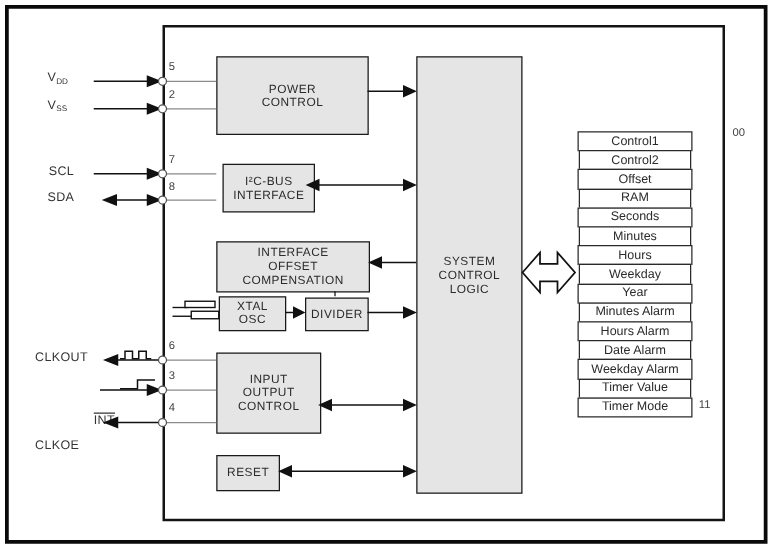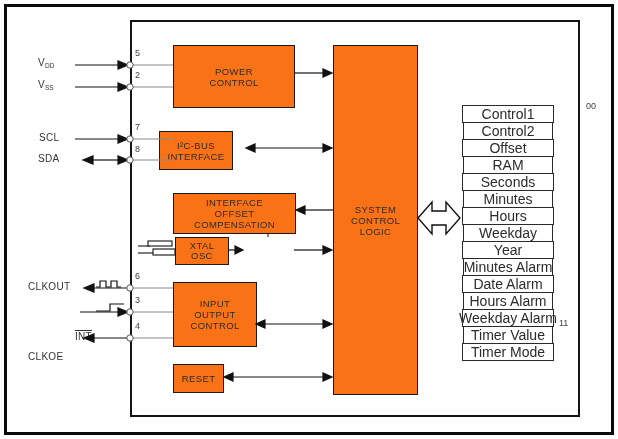--- a/index.html
+++ b/index.html
@@ -9,39 +9,39 @@
   }
   .outer-frame{
     position:absolute;left:4px;top:4px;width:604px;height:425px;
     border:3px solid #0a0a0a;
   }
   .chip{
     position:absolute;left:130px;top:20px;width:446px;height:393px;
     border:2px solid #141414;background:transparent;
   }
   .block{
-    position:absolute;border:1.6px solid #1a1a1a;background:#f97316;
+    position:absolute;border:1.6px solid #1a1a1a;background:#e5e5e5;
     display:flex;flex-direction:column;align-items:center;justify-content:center;
     font-size:9.5px;letter-spacing:.4px;color:#2b2b2b;line-height:11px;text-align:center;
   }
   .pin-label{
     position:absolute;font-size:10px;color:#333;letter-spacing:.3px;white-space:nowrap;
   }
   .pin-label .sub{font-size:6.5px;vertical-align:-2px;letter-spacing:0;}
   .pin-label.overbar span{text-decoration:overline;padding-left:47px;}
   .pin-number{
     position:absolute;font-size:9px;color:#444;
   }
   .reg-table{
     position:absolute;left:462px;top:105px;width:92px;height:229px;
     display:flex;flex-direction:column;
   }
   .reg-row{
     flex:1;border:1px solid #2a2a2a;margin-top:-1px;background:#fff;
-    font-size:14px;color:#2b2b2b;display:flex;align-items:center;justify-content:center;
+    font-size:10px;color:#2b2b2b;display:flex;align-items:center;justify-content:center;
     white-space:nowrap;
   }
   .reg-row:first-child{margin-top:0;}
   .reg-row:nth-child(even){margin-left:1px;margin-right:1px;}
   .addr{position:absolute;font-size:9px;color:#444;}
   .addr-first{left:586px;top:101px;}
   .addr-last{left:559px;top:318px;}
   svg.overlay{position:absolute;left:0;top:0;pointer-events:none;}
 </style>
 </head>
@@ -50,36 +50,39 @@
 <div class="canvas">
 
   <div class="outer-frame"></div>
   <div class="chip"></div>
 
   <div class="block" style="left:173px;top:45px;width:120px;height:61px;">
     <span>POWER</span>
     <span>CONTROL</span>
   </div>
 
-  <div class="block" style="left:159px;top:131px;width:72px;height:37px;">
+  <div class="block" style="left:178px;top:131px;width:72px;height:37px;">
     <span>I²C-BUS</span>
     <span>INTERFACE</span>
   </div>
 
   <div class="block" style="left:173px;top:193px;width:121px;height:39px;">
     <span>INTERFACE</span>
     <span>OFFSET</span>
     <span>COMPENSATION</span>
   </div>
 
   <div class="block" style="left:175px;top:237px;width:52px;height:26px;line-height:10px;">
     <span>XTAL</span>
     <span>OSC</span>
   </div>
 
+  <div class="block" style="left:244px;top:238px;width:49px;height:25px;">
+    <span>DIVIDER</span>
+  </div>
 
   <div class="block" style="left:333px;top:45px;width:83px;height:348px;">
     <span>SYSTEM</span>
     <span>CONTROL</span>
     <span>LOGIC</span>
   </div>
 
   <div class="block" style="left:173px;top:282px;width:82px;height:63px;">
     <span>INPUT</span>
     <span>OUTPUT</span>
@@ -94,22 +97,22 @@
     <div class="reg-row">Control1</div>
     <div class="reg-row">Control2</div>
     <div class="reg-row">Offset</div>
     <div class="reg-row">RAM</div>
     <div class="reg-row">Seconds</div>
     <div class="reg-row">Minutes</div>
     <div class="reg-row">Hours</div>
     <div class="reg-row">Weekday</div>
     <div class="reg-row">Year</div>
     <div class="reg-row">Minutes Alarm</div>
+    <div class="reg-row">Hours Alarm</div>
     <div class="reg-row">Date Alarm</div>
-    <div class="reg-row">Hours Alarm</div>
     <div class="reg-row">Weekday Alarm</div>
     <div class="reg-row">Timer Value</div>
     <div class="reg-row">Timer Mode</div>
   </div>
   <div class="addr addr-first">00</div>
   <div class="addr addr-last">11</div>
 
   <div class="pin-label" style="left:38px;top:57px;"><span>V</span><span class="sub">DD</span></div>
   <div class="pin-label" style="left:38px;top:79px;"><span>V</span><span class="sub">SS</span></div>
   <div class="pin-label" style="left:39px;top:132px;">SCL</div>

